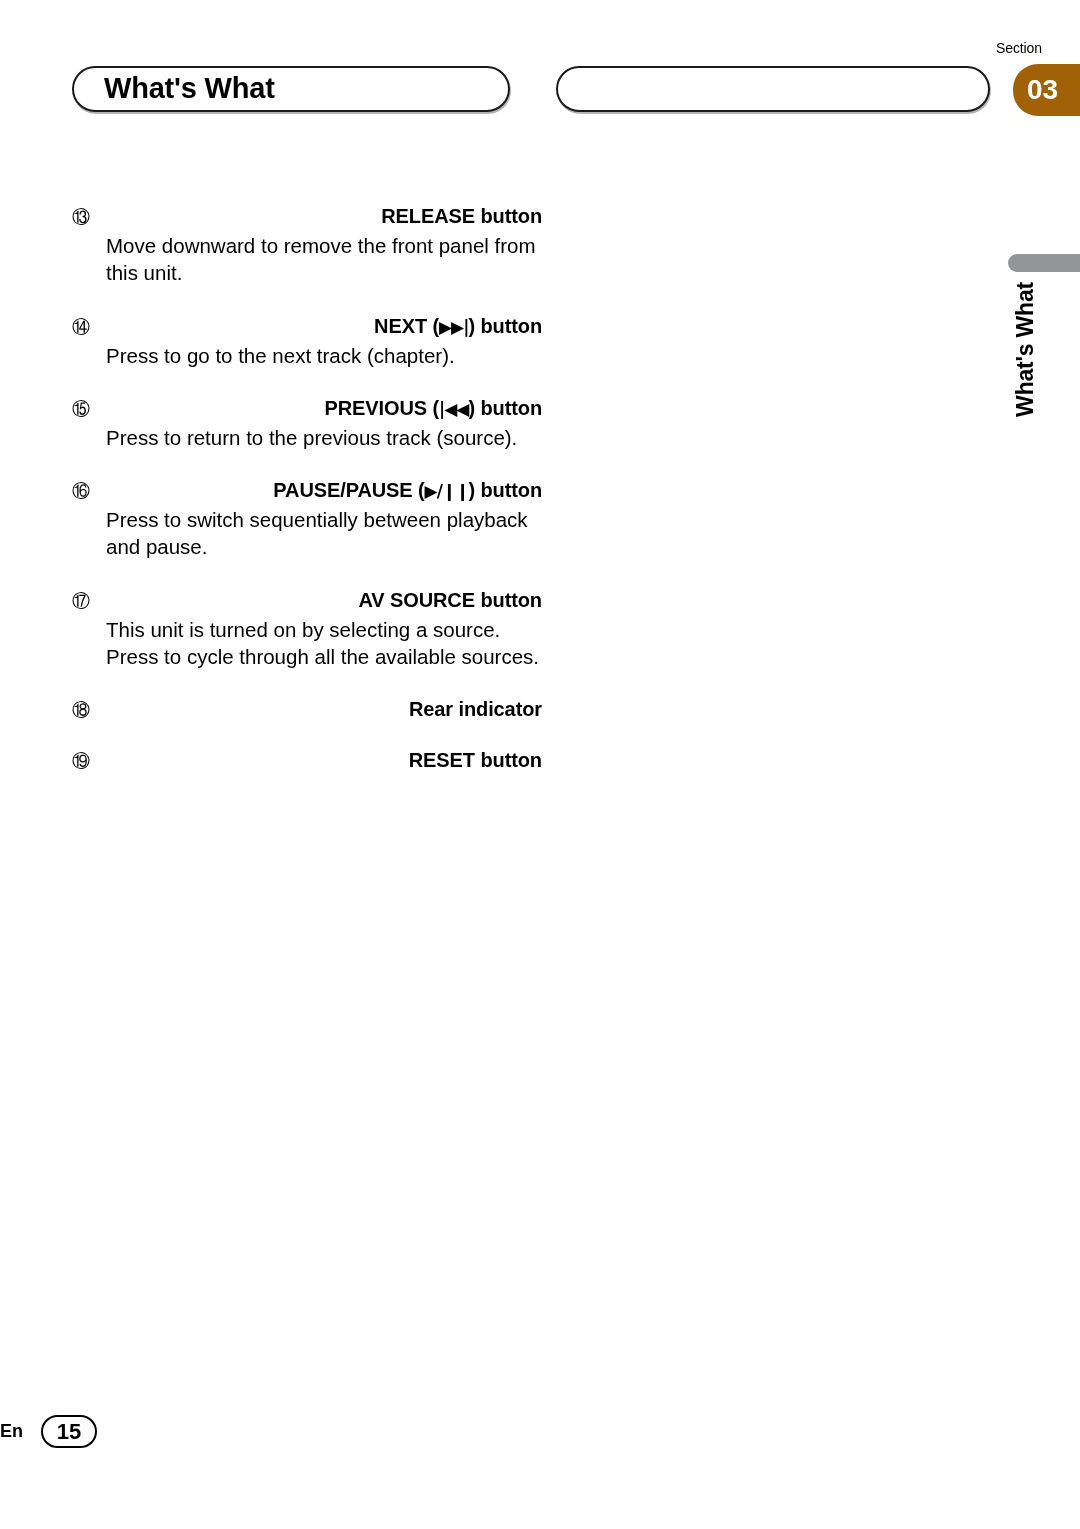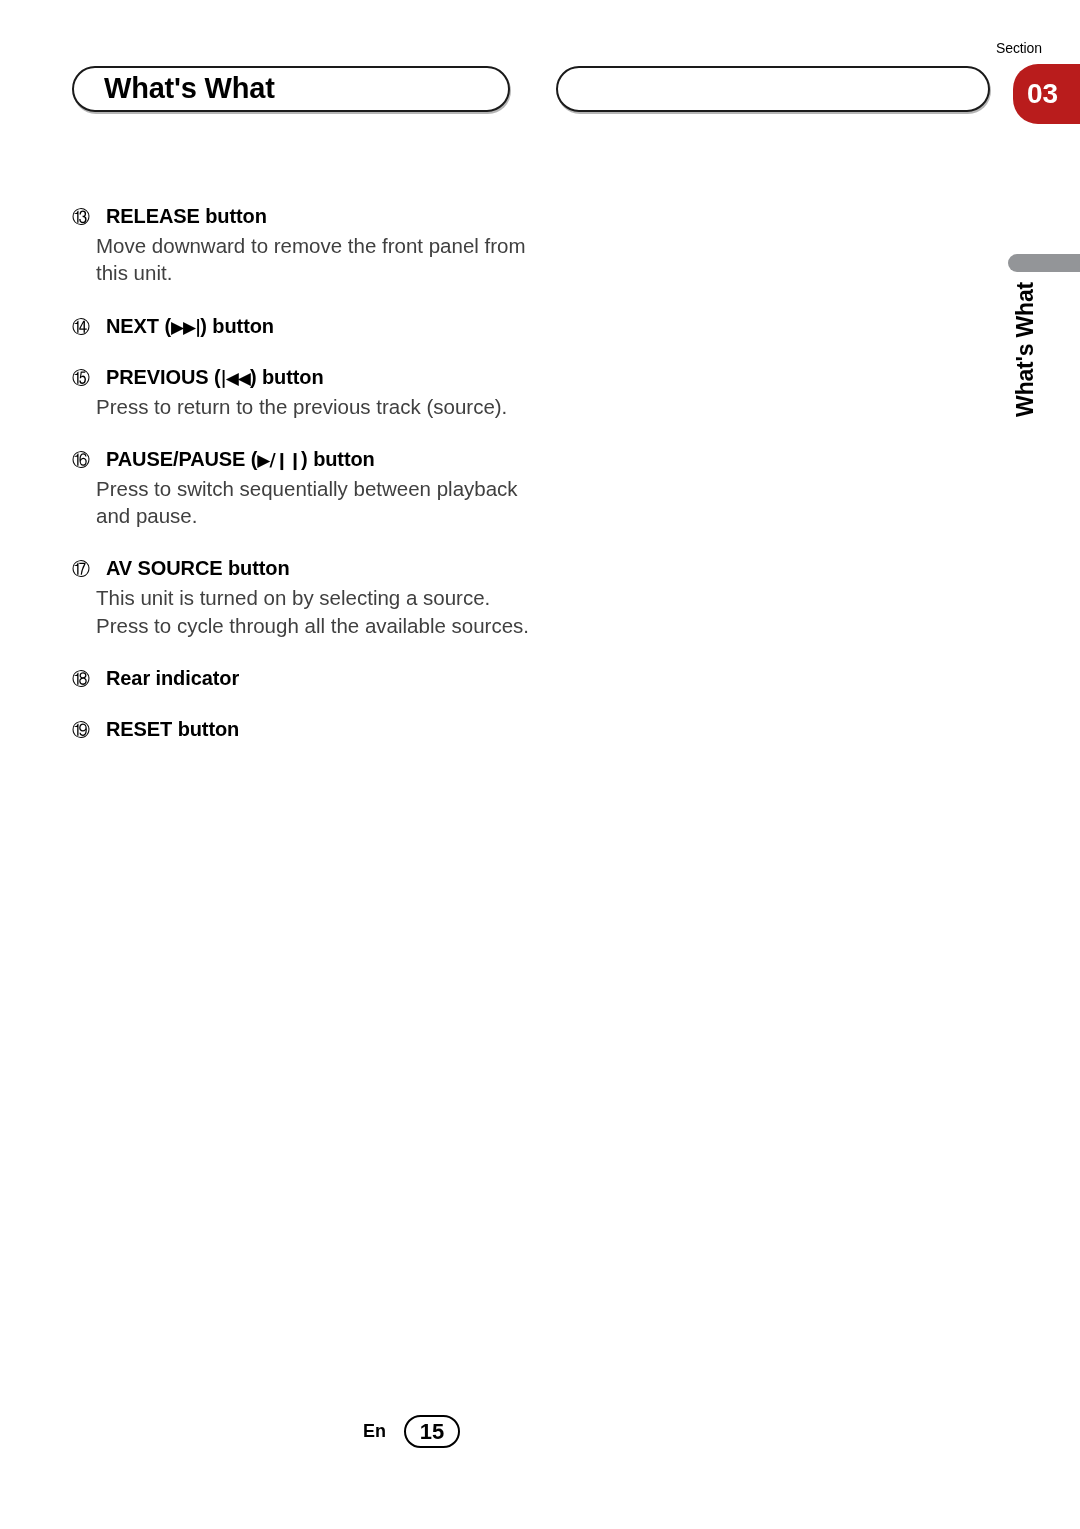--- a/index.html
+++ b/index.html
@@ -56,22 +56,22 @@
     top: 40px;
     font-size: 14px;
     font-weight: normal;
     letter-spacing: -0.1px;
   }
   .section-badge {
     position: absolute;
     left: 1013px;
     top: 64px;
     width: 67px;
-    height: 60px;
-    background: #b91c1c;
+    height: 52px;
+    background: #a16207;
     border-top-left-radius: 25px;
     border-bottom-left-radius: 25px;
     color: #ffffff;
     font-size: 28px;
     font-weight: bold;
     display: flex;
     align-items: center;
     justify-content: flex-start;
     padding-left: 14px;
     box-sizing: border-box;
@@ -121,47 +121,48 @@
   }
   .entry-num {
     width: 34px;
     flex: 0 0 34px;
     font-size: 18px;
     font-weight: normal;
     line-height: 1;
   }
   .entry-title {
     flex: 1 1 auto;
+    text-align: right;
   }
   .glyph {
     font-family: "DejaVu Sans", sans-serif;
     font-size: 17px;
     letter-spacing: -1px;
   }
   .entry-body {
-    margin-left: 24px;
+    margin-left: 34px;
     font-size: 20.5px;
     line-height: 1.33;
-    color: #404040;
+    color: #000000;
     font-weight: 400;
   }
   .endmark {
     font-family: "DejaVu Sans", sans-serif;
     font-size: 17px;
     vertical-align: 1px;
   }
 
   
   .footer {
     position: absolute;
     left: 0;
     top: 1415px;
     width: 889px;
     display: flex;
-    justify-content: center;
+    justify-content: flex-start;
     align-items: center;
     padding-right: 66px;
     box-sizing: border-box;
   }
   .footer-lang {
     font-size: 18px;
     font-weight: bold;
     margin-right: 18px;
   }
   .footer-page {
@@ -205,20 +206,21 @@
         <span class="entry-title"><span>RELEASE button</span><span class="glyph"></span><span></span></span>
       </div>
       <div class="entry-body">Move downward to remove the front panel from this unit.</div>
     </div>
 
     <div class="entry">
       <div class="entry-head">
         <span class="entry-num">⑭</span>
         <span class="entry-title"><span>NEXT (</span><span class="glyph">▶▶|</span><span>) button</span></span>
       </div>
+      <div class="entry-body">Press to go to the next track (chapter).</div>
     </div>
 
     <div class="entry">
       <div class="entry-head">
         <span class="entry-num">⑮</span>
         <span class="entry-title"><span>PREVIOUS (</span><span class="glyph">|◀◀</span><span>) button</span></span>
       </div>
       <div class="entry-body">Press to return to the previous track (source).</div>
     </div>
 

